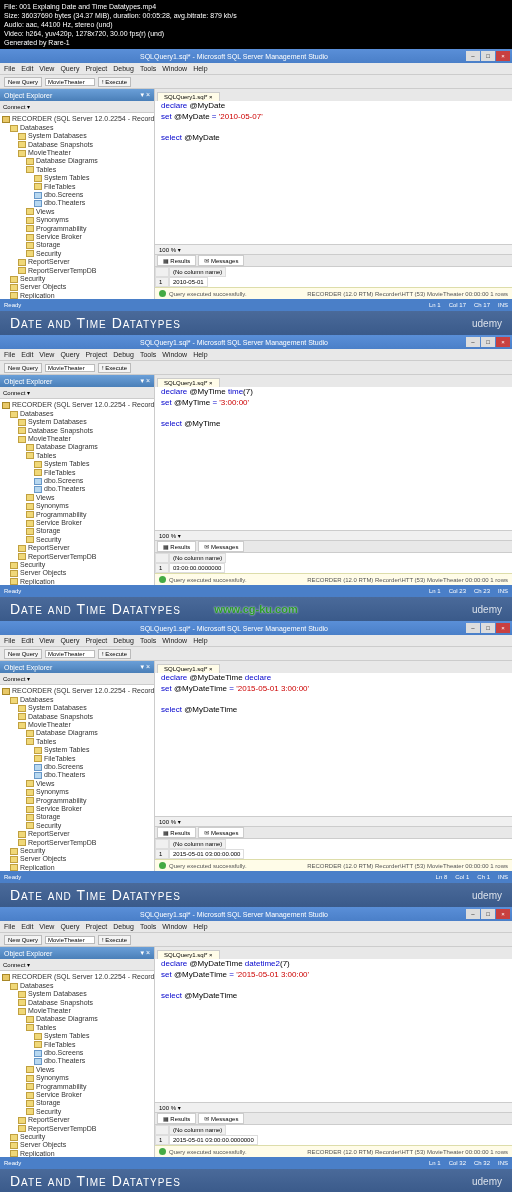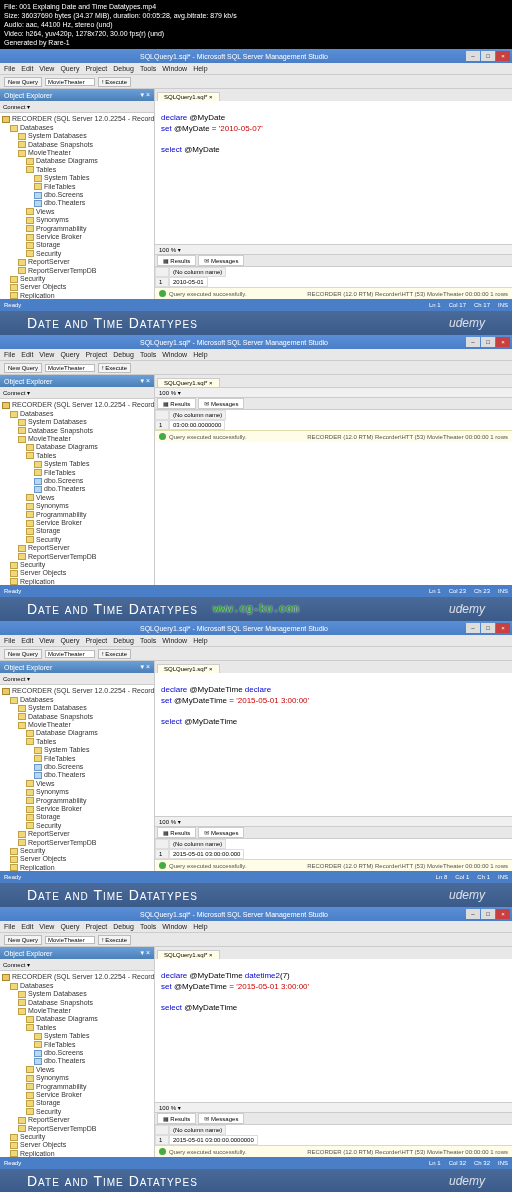--- a/index.html
+++ b/index.html
@@ -26,40 +26,40 @@
 .ic-srv { background: #e8c868; border: 1px solid #a88828; }
 .ic-fld { background: #f0d878; border: 1px solid #c0a040; }
 .ic-tbl { background: #b8d8f0; border: 1px solid #6898c8; }
 .pl1 { padding-left: 8px; }
 .pl2 { padding-left: 16px; }
 .pl3 { padding-left: 24px; }
 .pl4 { padding-left: 32px; }
 .editor-area { flex: 1; display: flex; flex-direction: column; background: #fff; }
 .tab-strip { background: #e8e8e8; height: 12px; display: flex; align-items: flex-end; padding: 0 2px; }
 .tab { background: #fffce8; border: 1px solid #ccc; border-bottom: none; font-size: 6px; padding: 1px 6px; }
-.code { flex: 1; background: #fff; font-family: Consolas, monospace; font-size: 8px; padding: 12px 6px; line-height: 1.3; }
+.code { flex: 1; background: #fff; font-family: Consolas, monospace; font-size: 8px; padding: 0 6px; line-height: 1.3; }
 .kw { color: #0000cc; }
 .str { color: #cc0000; }
 .norm { color: #000; }
 .pct-bar { background: #f0f0f0; border-top: 1px solid #ccc; height: 10px; font-size: 6px; padding: 0 4px; display: flex; align-items: center; }
 .results-head { background: #e8e8e8; height: 12px; display: flex; align-items: flex-end; padding: 0 2px; border-top: 1px solid #ccc; }
 .rtab { background: #fff; border: 1px solid #ccc; font-size: 6px; padding: 1px 5px; margin-right: 2px; }
 .grid { background: #fff; font-size: 6px; border-top: 1px solid #ccc; }
 .grid-row { display: flex; }
 .grid-cell { border: 1px solid #ddd; padding: 1px 3px; min-width: 14px; }
 .grid-hdr { background: #f0f0f0; }
 .status-q { background: #fffce8; height: 12px; display: flex; align-items: center; justify-content: space-between; padding: 0 4px; font-size: 6px; color: #555; border-top: 1px solid #dda; }
 .status-q-left { display: flex; align-items: center; gap: 3px; }
 .ok-ic { width: 7px; height: 7px; background: #4a4; border-radius: 50%; }
 .status-bar { background: #4a7fc8; color: #fff; height: 12px; display: flex; align-items: center; justify-content: space-between; padding: 0 4px; font-size: 6px; }
 .status-left { }
 .status-right { display: flex; gap: 8px; }
-.section-title { background: linear-gradient(#4a6a9a,#3a5a8a); color: #fff; font-family: Georgia, serif; font-size: 14px; font-variant: small-caps; letter-spacing: 1px; padding: 4px 27px; display: flex; justify-content: space-between; align-items: center; position: relative; }
-.udemy { font-family: Arial; font-size: 12px; font-variant: normal; letter-spacing: 0; opacity: 0.8; font-style: italic; }
-.watermark { position: absolute; left: 50%; top: 50%; transform: translate(-50%,-50%); color: #2a9a2a; font-weight: bold; font-size: 11px; font-family: Liberation Mono, monospace; font-variant: normal; letter-spacing: 0; text-shadow: 0 0 2px #fff; pointer-events: none; text-align: center; }
+.section-title { background: linear-gradient(#4a6a9a,#3a5a8a); color: #fff; font-family: Georgia, serif; font-size: 14px; font-variant: small-caps; letter-spacing: 1px; padding: 4px 10px; display: flex; justify-content: space-between; align-items: center; position: relative; }
+.udemy { font-family: Arial; font-size: 10px; font-variant: normal; letter-spacing: 0; opacity: 0.8; }
+.watermark { position: absolute; left: 50%; top: 50%; transform: translate(-50%,-50%); color: #2a9a2a; font-weight: bold; font-size: 11px; font-family: Liberation Sans, sans-serif; font-variant: normal; letter-spacing: 0; text-shadow: 0 0 2px #fff; pointer-events: none; text-align: center; }
 </style>
 </head>
 <body>
 
 <div class="info-block">
   <div>File: 001 Explaing Date and Time Datatypes.mp4</div>
   <div>Size: 36037690 bytes (34.37 MiB), duration: 00:05:28, avg.bitrate: 879 kb/s</div>
   <div>Audio: aac, 44100 Hz, stereo (und)</div>
   <div>Video: h264, yuv420p, 1278x720, 30.00 fps(r) (und)</div>
   <div>Generated by Rare-1</div>
@@ -225,20 +225,21 @@
             <div class="tree-item pl2"><span class="ic ic-fld"></span>ReportServerTempDB</div>
             <div class="tree-item pl1"><span class="ic ic-fld"></span>Security</div>
             <div class="tree-item pl1"><span class="ic ic-fld"></span>Server Objects</div>
             <div class="tree-item pl1"><span class="ic ic-fld"></span>Replication</div>
           </div>
     </div>
     <div class="editor-area">
       <div class="tab-strip">
             <div class="tab">SQLQuery1.sql* ×</div>
           </div>
+      <div class="code"><span class="kw">declare </span><span class="norm">@MyTime </span><span class="kw">time</span><span class="norm">(7)</span><br><span class="kw">set </span><span class="norm">@MyTime </span><span class="kw">= </span><span class="str">'3:00:00'</span><br><br><span class="kw">select </span><span class="norm">@MyTime</span></div>
       <div class="pct-bar">100 % ▾</div>
       <div class="results-head">
         <div class="rtab">▦ Results</div>
         <div class="rtab">✉ Messages</div>
       </div>
       <div class="grid">
         <div class="grid-row">
               <div class="grid-cell grid-hdr"></div>
               <div class="grid-cell grid-hdr">(No column name)</div>
             </div>

